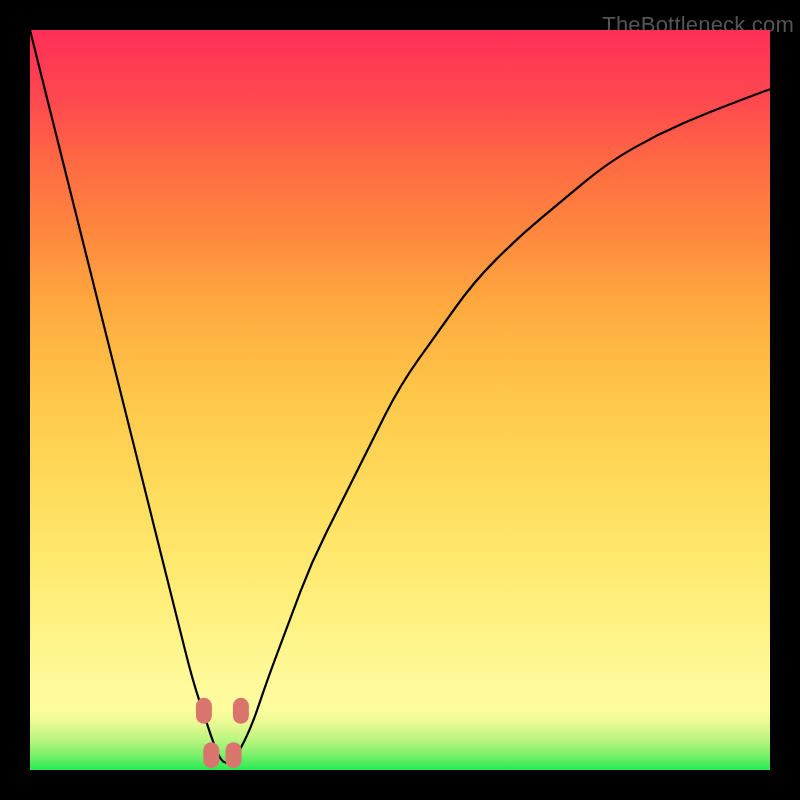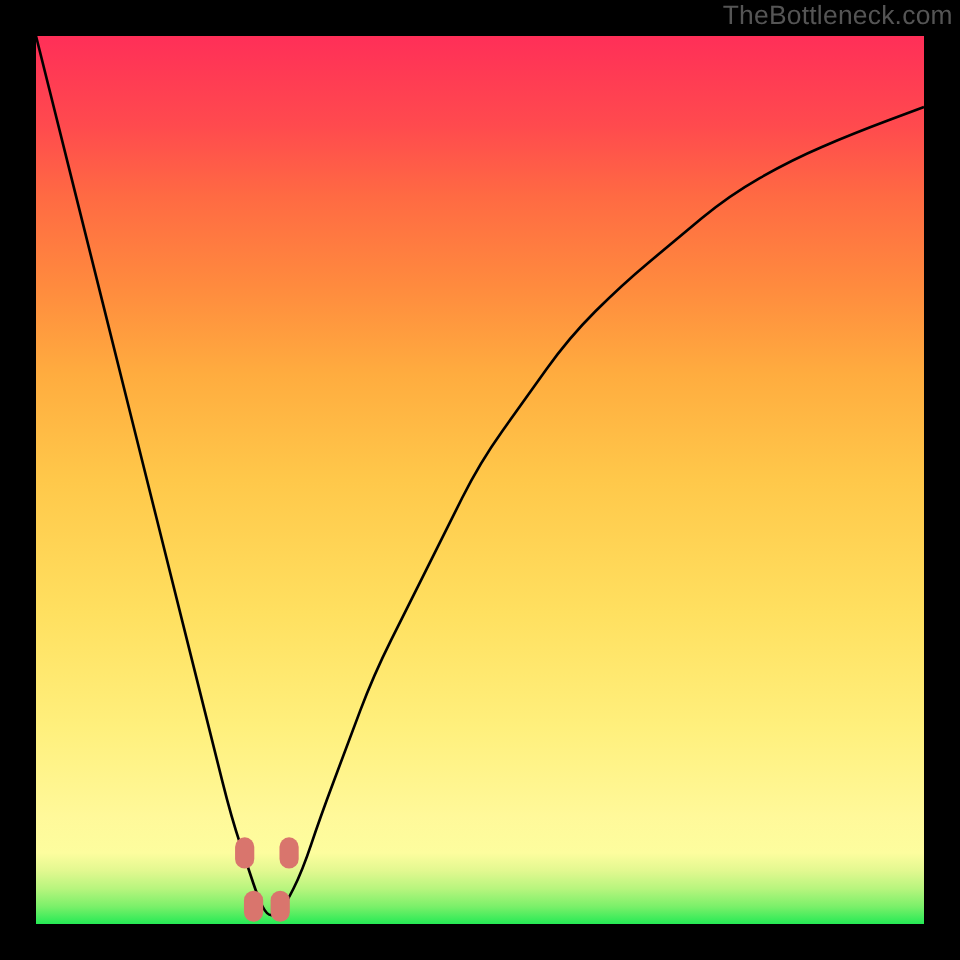--- a/index.html
+++ b/index.html
@@ -37,21 +37,21 @@
       #ffc84a 50%,
       #ffac3f 62%,
       #ff8a3e 72%,
       #ff6a43 82%,
       #ff4a4e 90%,
       #ff2f58 100%
     );
   }
   .attribution {
     position: absolute;
-    top: 0;
+    top: 12px;
     right: 6px;
     color: #555;
     font-size: 22px;
     letter-spacing: 0.2px;
     font-weight: 400;
     user-select: none;
   }
   svg.curve {
     position: absolute;
     left: 0; top: 0;

